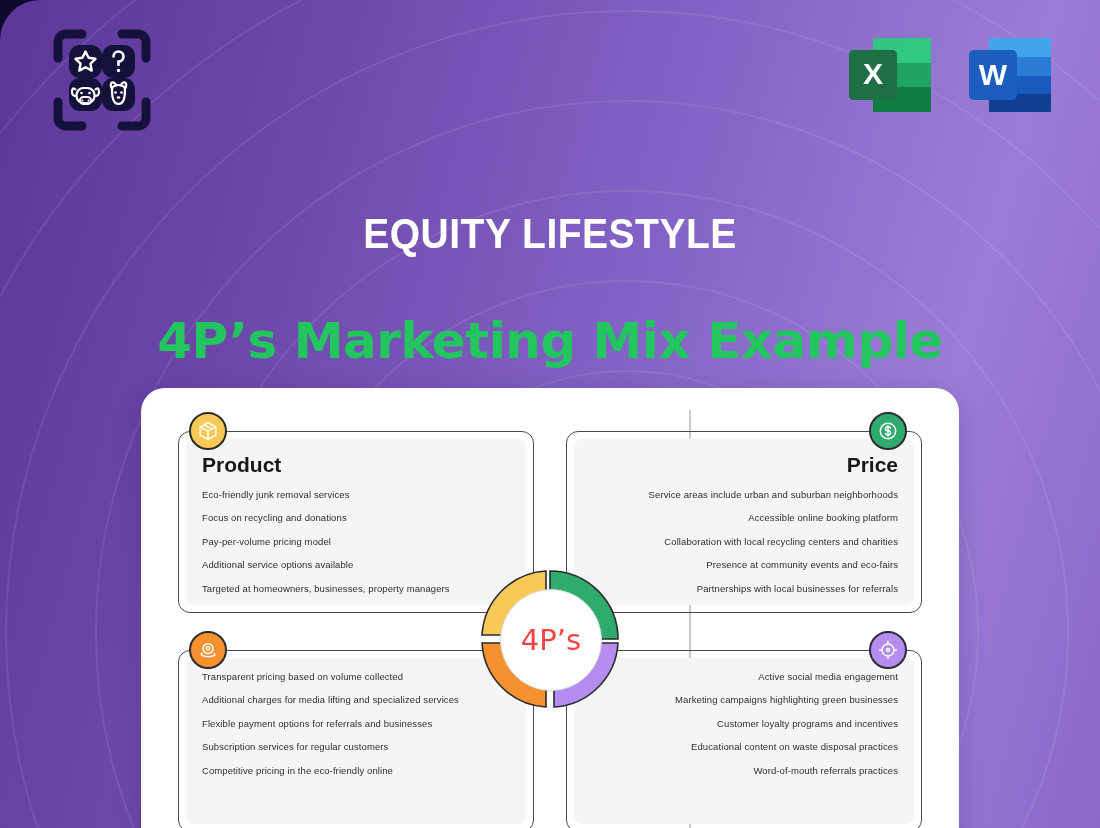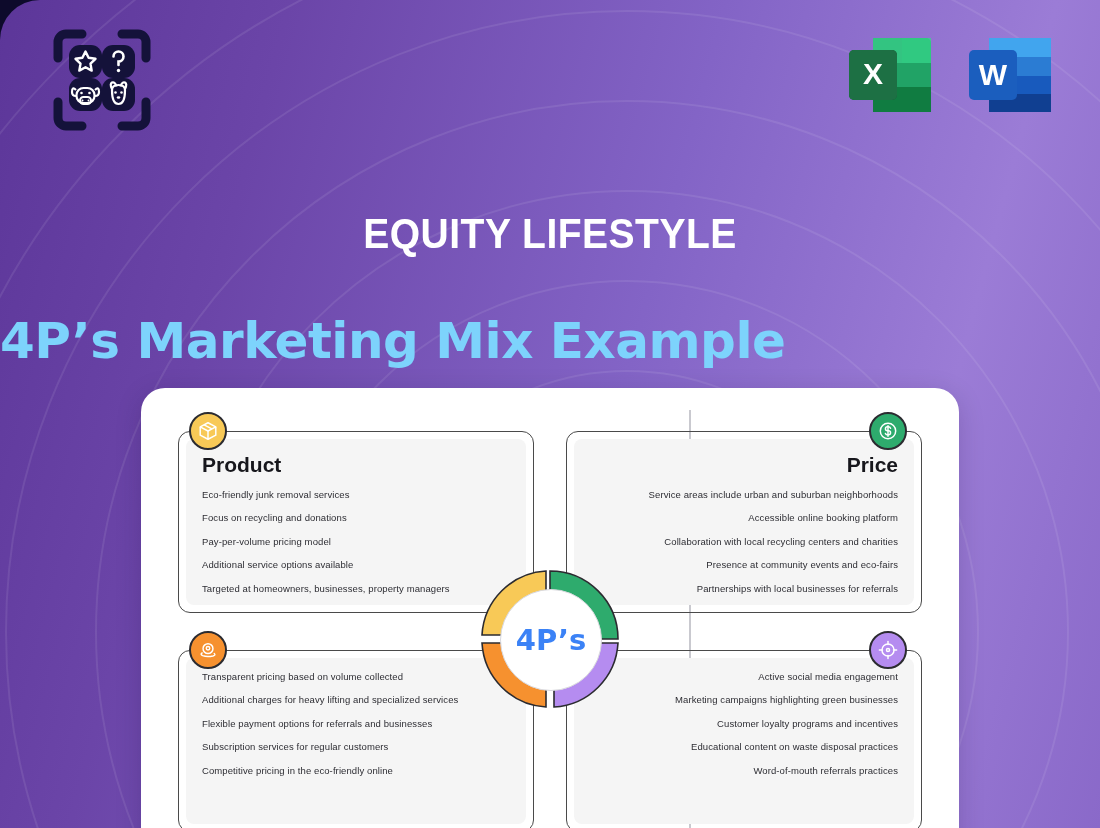--- a/index.html
+++ b/index.html
@@ -38,22 +38,22 @@
   .office-ic{width:90px;height:90px;position:relative;}
 
   
   .kicker{
     position:absolute;left:0;right:0;top:210px;text-align:center;
     color:#ffffff;font-size:42px;font-weight:bold;letter-spacing:0.5px;
     font-family:"Liberation Sans Narrow","Liberation Sans",sans-serif;
     transform:scaleX(0.93);
   }
   .headline{
-    position:absolute;left:0;right:0;top:312px;text-align:left;
-    color:#7dd3fc;font-size:50px;font-weight:bold;letter-spacing:-0.5px;
+    position:absolute;left:0;right:0;top:312px;text-align:center;
+    color:#22c55e;font-size:50px;font-weight:bold;letter-spacing:-0.5px;
     font-family:"DejaVu Sans","Liberation Sans",sans-serif;
   }
 
   
   .card{
     position:absolute;left:141px;top:388px;width:818px;height:470px;
     background:#ffffff;border-radius:24px 24px 0 0;
     box-shadow:0 6px 26px rgba(20,8,50,0.18);
     overflow:visible;
   }
@@ -99,21 +99,21 @@
   .b-promo{left:728px;top:243px;background:#b58cf0;}
 
   
   .donut-wrap{
     position:absolute;left:469px;top:558px;width:162px;height:162px;z-index:8;
   }
   .donut-hole{
     position:absolute;left:31px;top:31px;width:100px;height:100px;border-radius:50%;
     background:#ffffff;border:1.5px solid #d8d8dd;
     display:flex;align-items:center;justify-content:center;
-    font-size:29px;font-weight:bold;color:#3b82f6;
+    font-size:29px;font-weight:normal;color:#ef4444;
     font-family:"DejaVu Sans","Liberation Sans",sans-serif;
   }
 </style>
 </head>
 <body>
 
 <div class="stage">
 
   <div class="bg-panel">
     <div class="bg-rings">
@@ -218,21 +218,21 @@
         <div class="q-item">Accessible online booking platform</div>
         <div class="q-item">Collaboration with local recycling centers and charities</div>
         <div class="q-item">Presence at community events and eco-fairs</div>
         <div class="q-item">Partnerships with local businesses for referrals</div>
       </div>
     </div>
 
     <div class="quad q-bl">
       <div class="inner">
         <div class="q-item">Transparent pricing based on volume collected</div>
-        <div class="q-item">Additional charges for heavy lifting and specialized services</div>
+        <div class="q-item">Additional charges for media lifting and specialized services</div>
         <div class="q-item">Flexible payment options for referrals and businesses</div>
         <div class="q-item">Subscription services for regular customers</div>
         <div class="q-item">Competitive pricing in the eco-friendly online</div>
       </div>
     </div>
 
     <div class="quad q-br">
       <div class="inner align-r">
         <div class="q-item">Active social media engagement</div>
         <div class="q-item">Marketing campaigns highlighting green businesses</div>

